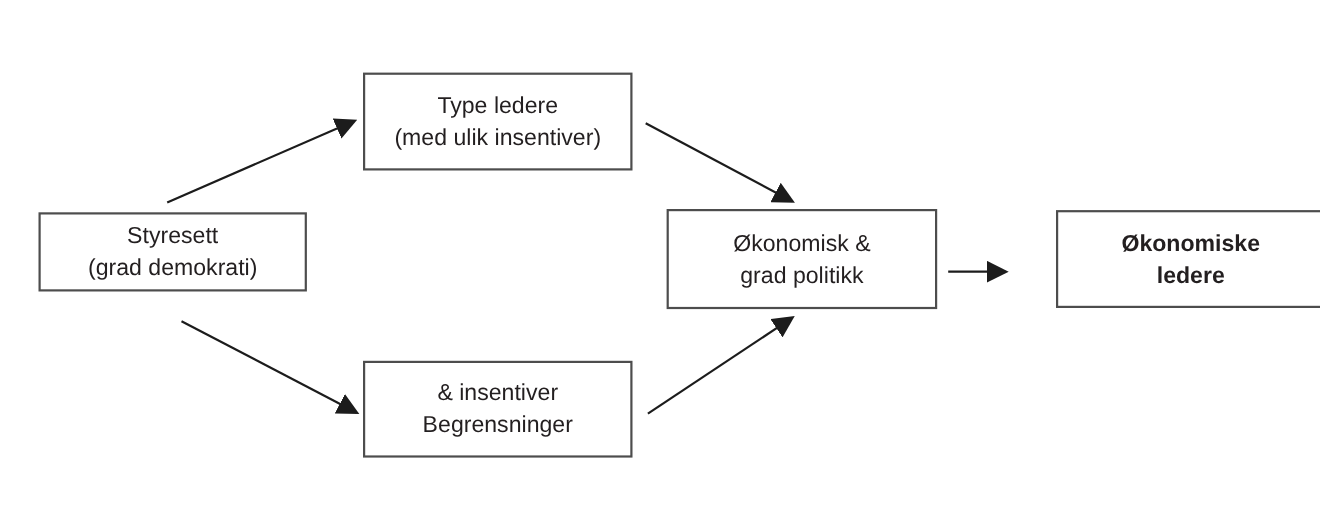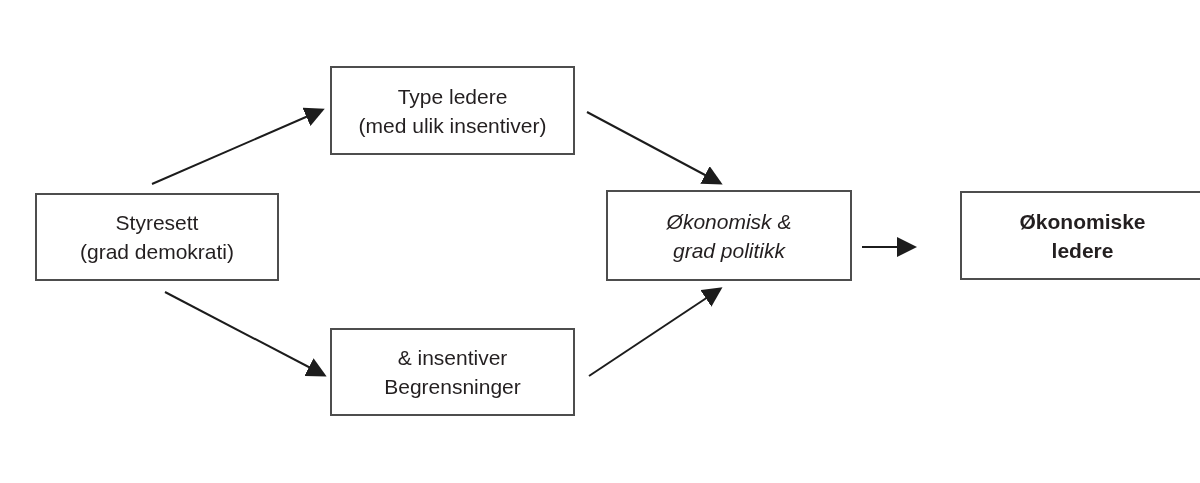--- a/index.html
+++ b/index.html
@@ -24,24 +24,24 @@
     flex-direction: column;
     justify-content: center;
     text-align: center;
     color: #231f20;
     font-size: 21px;
     line-height: 29px;
     z-index: 2;
   }
   .node span { display: block; white-space: nowrap; }
 
-  #node-styresett     { left: 35px;  top: 193px; width: 244px; height: 88px; }
+  #node-styresett     { left: 35px;  top: 193px; width: 244px; height: 72px; }
   #node-type-ledere   { left: 330px; top: 66px;  width: 245px; height: 89px; }
   #node-begrensninger { left: 330px; top: 328px; width: 245px; height: 88px; }
-  #node-politikk      { left: 606px; top: 190px; width: 246px; height: 91px; font-style: italic; }
+  #node-politikk      { left: 606px; top: 190px; width: 246px; height: 91px; }
   #node-utfall        { left: 960px; top: 191px; width: 245px; height: 89px; font-weight: bold; }
 
   .arrows {
     position: absolute;
     left: 0; top: 0;
     width: 1200px;
     height: 483px;
     z-index: 1;
   }
 </style>

